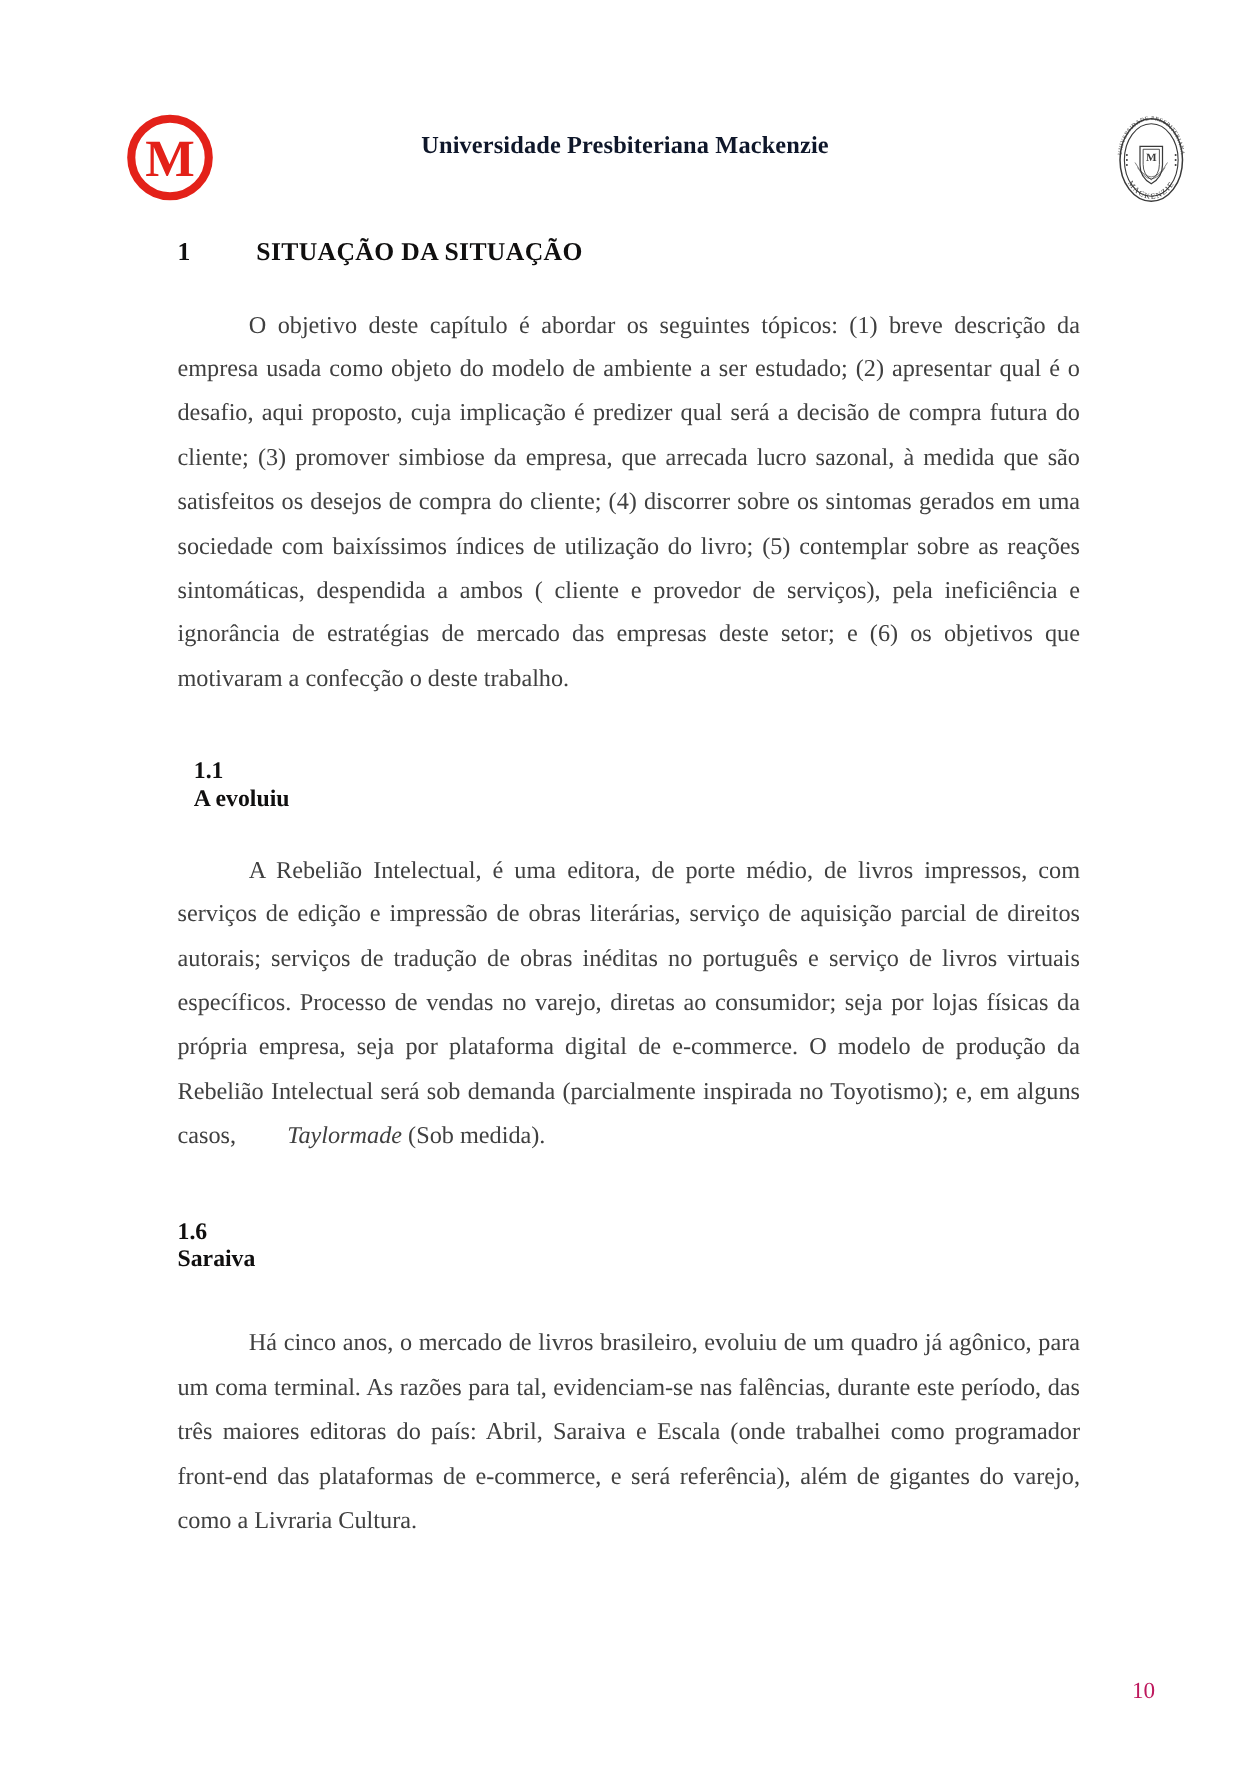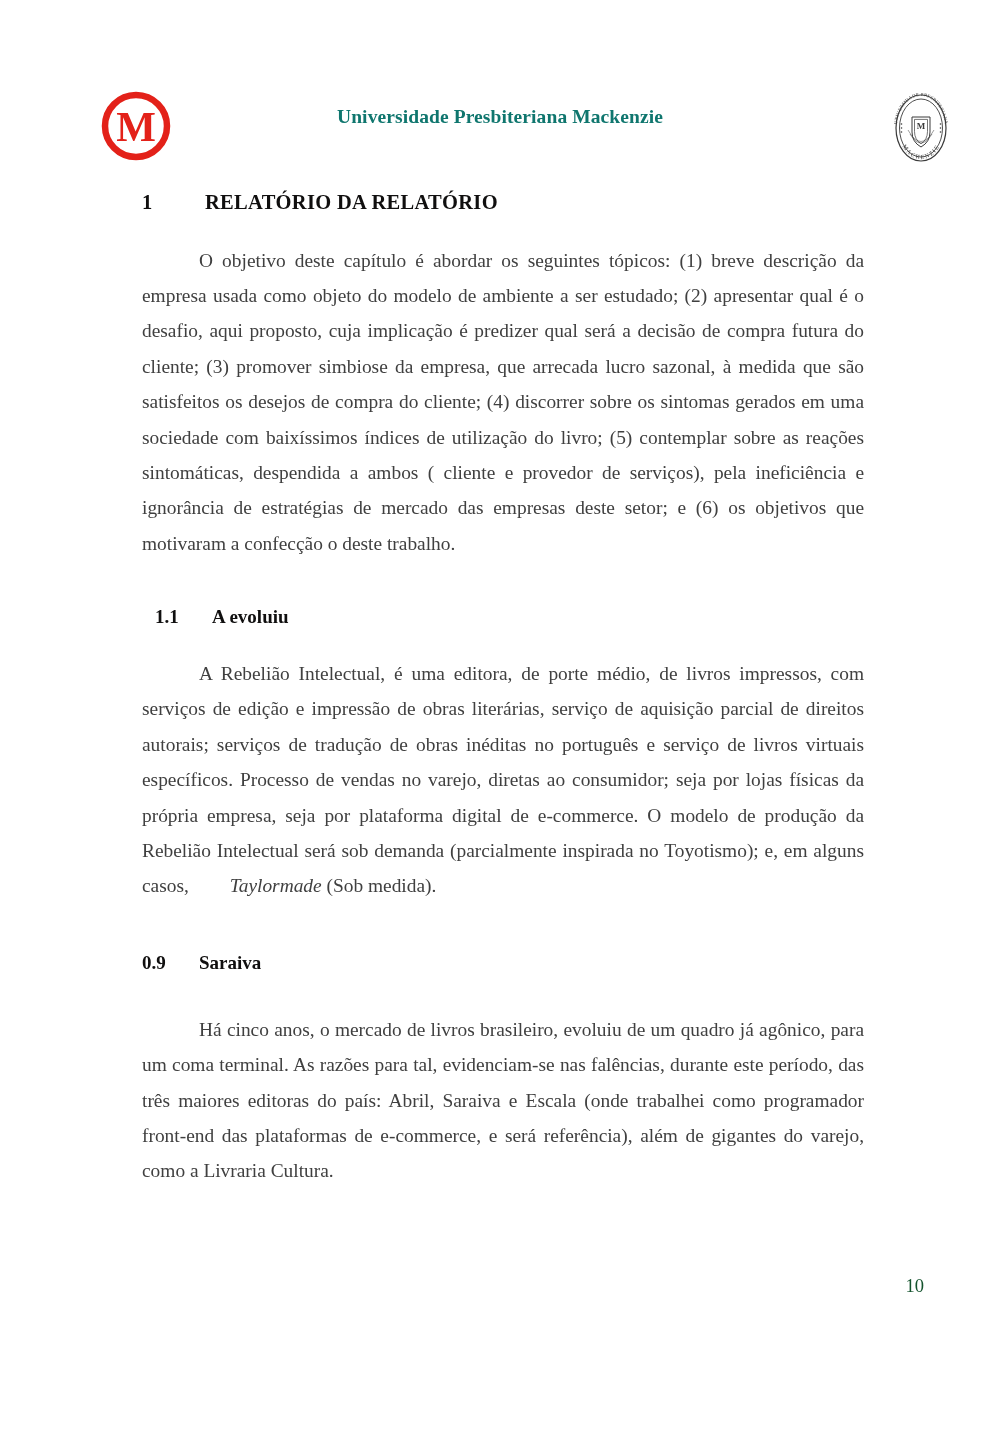--- a/index.html
+++ b/index.html
@@ -42,21 +42,21 @@
 
   .header-title {
     position: absolute;
     left: 0;
     top: 28px;
     width: 1000px;
     text-align: center;
     font-size: 19.5px;
     font-weight: bold;
     letter-spacing: 0.1px;
-    color: #0f766e;
+    color: #0f172a;
   }
 
   .seal {
     position: absolute;
     left: 886px;
     top: 2px;
     width: 70px;
     height: 94px;
   }
   .seal svg { display: block; width: 70px; height: 94px; }
@@ -82,20 +82,21 @@
   h1.section-title .num { width: 63px; flex: none; }
 
   h2.subsection-title {
     margin: 0;
     padding: 0;
     font-size: 19px;
     font-weight: bold;
     line-height: 1.2;
     color: #100f0f;
     display: flex;
+    flex-direction: column;
   }
   h2.subsection-title .num { width: 57px; flex: none; }
   h2.subsection-title.indented { margin-left: 13px; }
 
   p.body-par {
     margin: 0;
     padding: 0;
     font-size: 19.4px;
     line-height: 35.4px;
     text-align: justify;
@@ -109,25 +110,25 @@
   .gap-before-h2-11 { height: 45px; }
   .gap-after-h2-11 { height: 27px; }
   .gap-before-h2-12 { height: 48px; }
   .gap-after-h2-12 { height: 37px; }
 
   em.italic { font-style: italic; margin-left: 36px; }
 
   .page-number {
     position: absolute;
     left: 0;
-    top: 1276px;
+    top: 1343px;
     width: 924px;
     text-align: right;
     font-size: 18.5px;
-    color: #14532d;
+    color: #be185d;
   }
 </style>
 </head>
 <body>
 
 <div class="page">
 
   <div class="page-header">
 
     <div class="logo-mark">
@@ -166,42 +167,42 @@
         <circle cx="54.5" cy="52" r="0.8" fill="#3a3a3a"></circle>
       </svg>
     </div>
 
   </div>
 
   <div class="content">
 
     <h1 class="section-title">
       <span class="num">1</span>
-      <span>RELATÓRIO DA RELATÓRIO</span>
+      <span>SITUAÇÃO DA SITUAÇÃO</span>
     </h1>
 
     <div class="gap-after-h1"></div>
 
     <p class="body-par">O objetivo deste capítulo é abordar os seguintes tópicos: (1) breve descrição da empresa usada como objeto do modelo de ambiente a ser estudado; (2) apresentar qual é o desafio, aqui proposto, cuja implicação é predizer qual será a decisão de compra futura do cliente; (3) promover simbiose da empresa, que arrecada lucro sazonal, à medida que são satisfeitos os desejos de compra do cliente; (4) discorrer sobre os sintomas gerados em uma sociedade com baixíssimos índices de utilização do livro; (5) contemplar sobre as reações sintomáticas, despendida a ambos ( cliente e provedor de serviços), pela ineficiência e ignorância de estratégias de mercado das empresas deste setor; e (6) os objetivos que motivaram a confecção o deste trabalho.</p>
 
     <div class="gap-before-h2-11"></div>
 
     <h2 class="subsection-title indented">
       <span class="num">1.1</span>
       <span>A evoluiu</span>
     </h2>
 
     <div class="gap-after-h2-11"></div>
 
     <p class="body-par"><span>A Rebelião Intelectual, é uma editora, de porte médio, de livros impressos, com serviços de edição e impressão de obras literárias, serviço de aquisição parcial de direitos autorais; serviços de tradução de obras inéditas no português e serviço de livros virtuais específicos. Processo de vendas no varejo, diretas ao consumidor; seja por lojas físicas da própria empresa, seja por plataforma digital de e-commerce. O modelo de produção da Rebelião Intelectual será sob demanda (parcialmente inspirada no Toyotismo); e, em alguns casos, </span><em class="italic">Taylormade</em><span> (Sob medida).</span></p>
 
     <div class="gap-before-h2-12"></div>
 
     <h2 class="subsection-title">
-      <span class="num">0.9</span>
+      <span class="num">1.6</span>
       <span>Saraiva</span>
     </h2>
 
     <div class="gap-after-h2-12"></div>
 
     <p class="body-par">Há cinco anos, o mercado de livros brasileiro, evoluiu de um quadro já agônico, para um coma terminal. As razões para tal, evidenciam-se nas falências, durante este período, das três maiores editoras do país: Abril, Saraiva e Escala (onde trabalhei como programador front-end das plataformas de e-commerce, e será referência), além de gigantes do varejo, como a Livraria Cultura.</p>
 
 
   </div>
 

